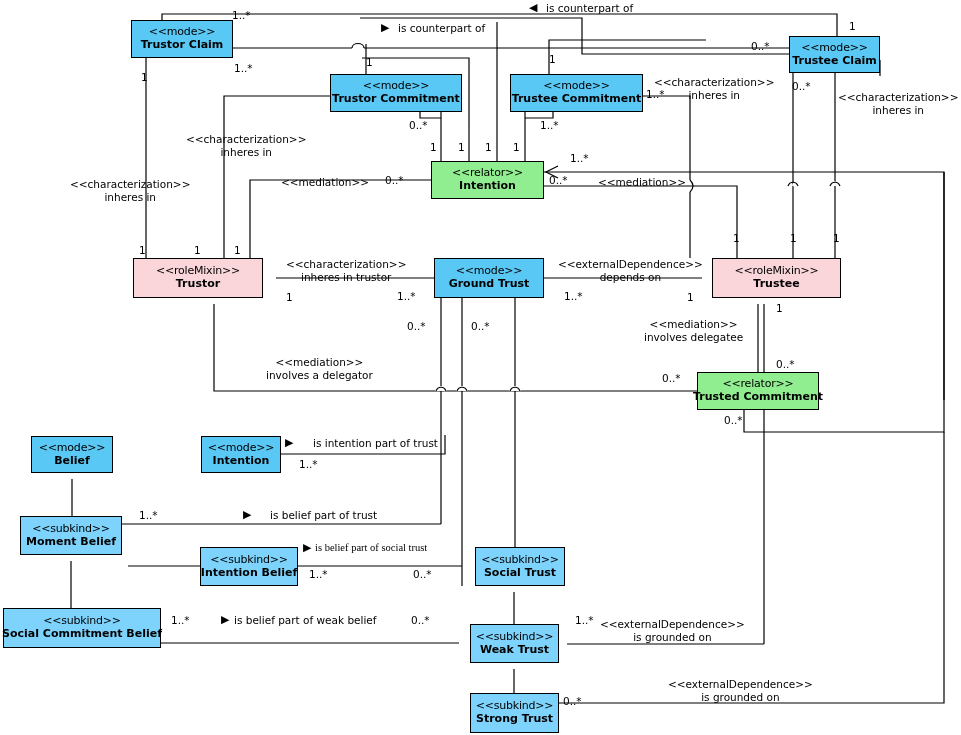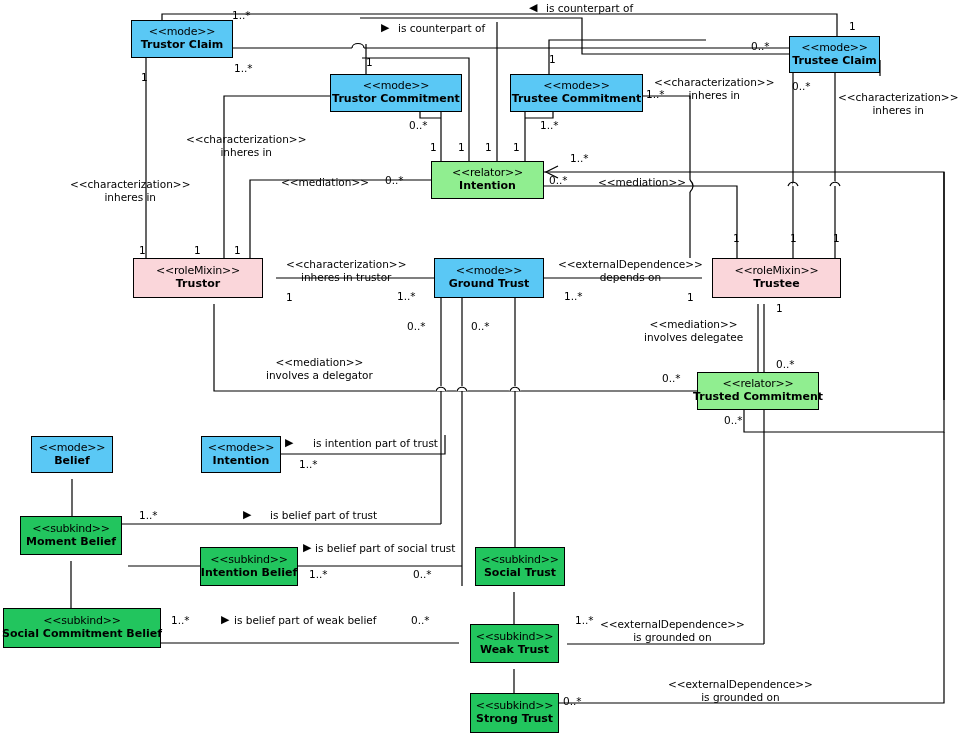--- a/index.html
+++ b/index.html
@@ -42,21 +42,21 @@
   }
   .node .nm {
     font-size: 11px;
     font-weight: bold;
     color: #000;
     white-space: nowrap;
   }
   .c-mode     { background: #5ac8f5; }
   .c-relator  { background: #90ee90; }
   .c-rolemixin{ background: #fad6da; }
-  .c-subkind  { background: #22c55e; }
+  .c-subkind  { background: #7dd3fc; }
 
   .lbl {
     position: absolute;
     font-size: 10.5px;
     color: #000;
     white-space: nowrap;
     line-height: 1.2;
     z-index: 4;
   }
   .lbl.ctr { text-align: center; }
@@ -340,21 +340,21 @@
     <div>involves a delegator</div>
   </div>
 
   <div class="arrowglyph" style="left:285px; top:437px;">▶</div>
   <div class="lbl" style="left:292px; top:437px;margin-left:21px;">is intention part of trust</div>
 
   <div class="arrowglyph" style="left:243px; top:509px;">▶</div>
   <div class="lbl" style="left:270px; top:509px;">is belief part of trust</div>
 
   <div class="arrowglyph" style="left:303px; top:542px;">▶</div>
-  <div class="lbl" style="left:315px; top:542px;">is belief part of social trust</div>
+  <div class="lbl" style="left:315px; top:542px;font-family:Liberation Serif, serif;">is belief part of social trust</div>
 
   <div class="arrowglyph" style="left:221px; top:614px;">▶</div>
   <div class="lbl" style="left:234px; top:614px;">is belief part of weak belief</div>
 
   <div class="lbl ctr" style="left:600px; top:618px;">
     <div>&lt;&lt;externalDependence&gt;&gt;</div>
     <div>is grounded on</div>
   </div>
 
   <div class="lbl ctr" style="left:668px; top:678px;">

